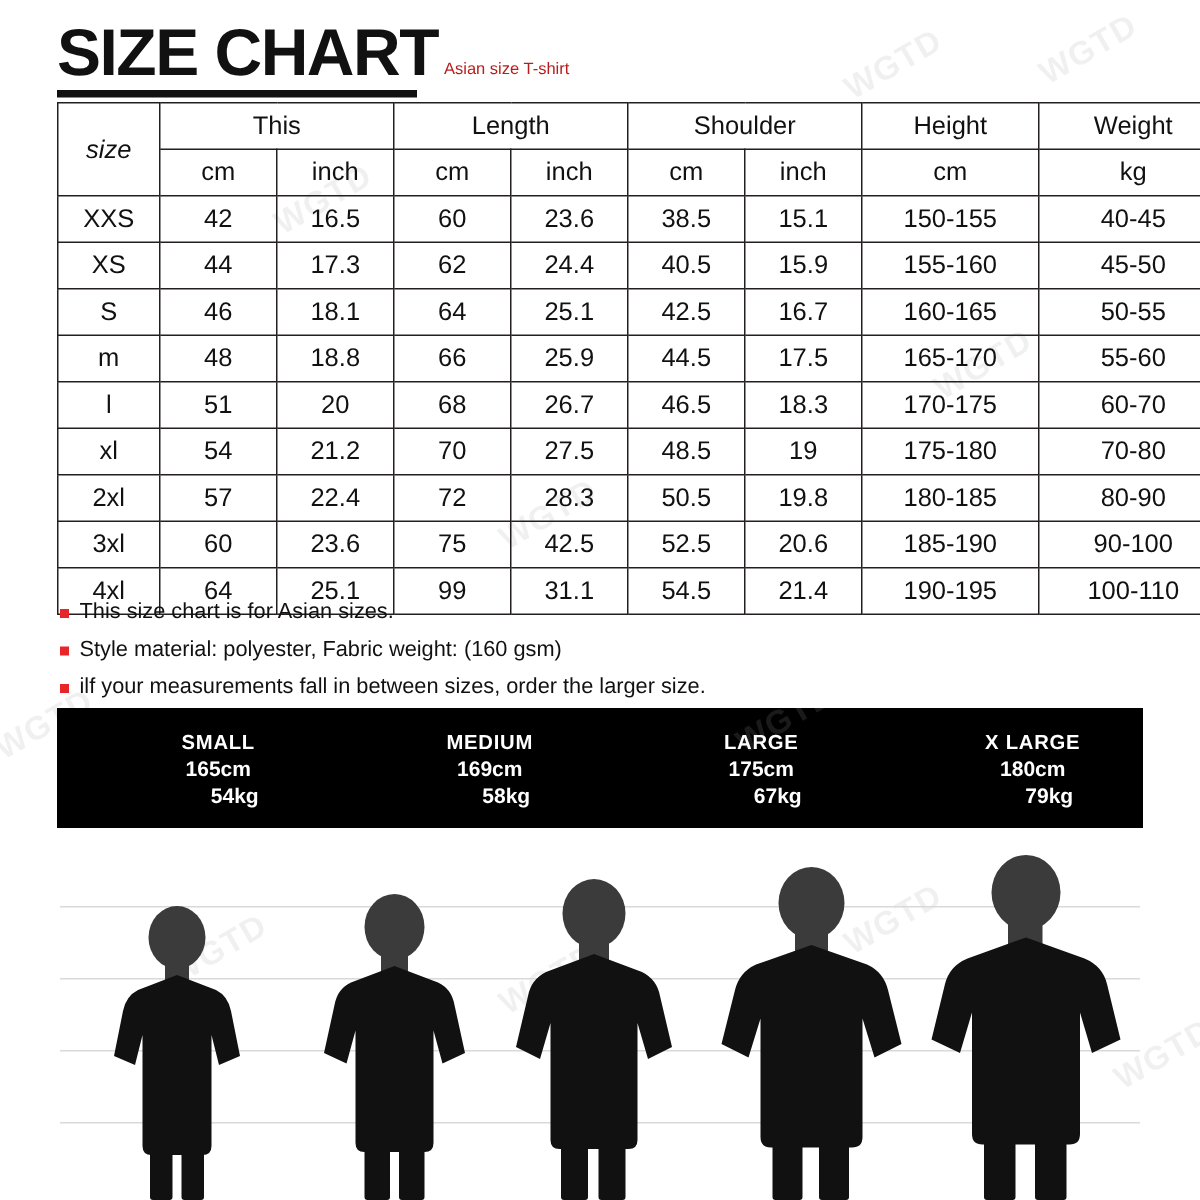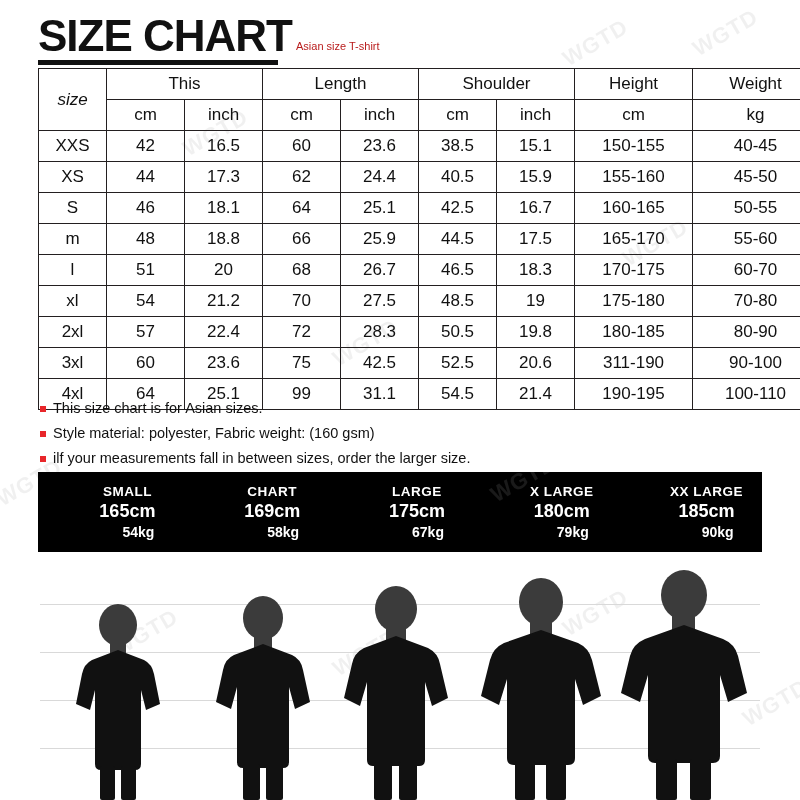--- a/index.html
+++ b/index.html
@@ -88,21 +88,21 @@
     overflow:hidden;
   }
   .band-inner{
     position:relative;display:flex;height:100%;
   }
   .band-col{
     flex:1;display:flex;flex-direction:column;align-items:center;justify-content:center;
     color:#fff;gap:2px;padding-left:34px;
   }
   .band-name{font-size:13.5px;font-weight:700;letter-spacing:0.5px;}
-  .band-h{font-size:18px;font-weight:700;text-align:center;}
+  .band-h{font-size:14px;font-weight:700;text-align:center;}
   .band-w{font-size:14px;font-weight:700;align-self:center;margin-left:22px;}
 
   
   .figures{
     position:absolute;left:0;top:556px;width:800px;height:244px;
     overflow:hidden;
   }
   .hline{position:absolute;left:40px;width:720px;height:1px;background:#d9d9d9;}
   .fig{position:absolute;bottom:0;}
   .fig svg{display:block;}
@@ -240,21 +240,21 @@
         <td>80-90</td>
       </tr>
       <tr>
         <td class="rowlabel">3xl</td>
         <td>60</td>
         <td>23.6</td>
         <td>75</td>
         <td>42.5</td>
         <td>52.5</td>
         <td>20.6</td>
-        <td>311-190</td>
+        <td>185-190</td>
         <td>90-100</td>
       </tr>
       <tr>
         <td class="rowlabel">4xl</td>
         <td>64</td>
         <td>25.1</td>
         <td>99</td>
         <td>31.1</td>
         <td>54.5</td>
         <td>21.4</td>
@@ -282,39 +282,34 @@
 
   <div class="band">
     <div class="wm light" style="left:450px;top:-6px;">WGTD</div>
     <div class="band-inner">
       <div class="band-col">
         <span class="band-name">SMALL</span>
         <span class="band-h">165cm</span>
         <span class="band-w">54kg</span>
       </div>
       <div class="band-col">
-        <span class="band-name">CHART</span>
+        <span class="band-name">MEDIUM</span>
         <span class="band-h">169cm</span>
         <span class="band-w">58kg</span>
       </div>
       <div class="band-col">
         <span class="band-name">LARGE</span>
         <span class="band-h">175cm</span>
         <span class="band-w">67kg</span>
       </div>
       <div class="band-col">
         <span class="band-name">X LARGE</span>
         <span class="band-h">180cm</span>
         <span class="band-w">79kg</span>
       </div>
-      <div class="band-col">
-        <span class="band-name">XX LARGE</span>
-        <span class="band-h">185cm</span>
-        <span class="band-w">90kg</span>
-      </div>
     </div>
   </div>
 
   <div class="figures">
     <div class="hline" style="top:48px;"></div>
     <div class="hline" style="top:96px;"></div>
     <div class="hline" style="top:144px;"></div>
     <div class="hline" style="top:192px;"></div>
 
     <div class="fig" style="left:62px;">

